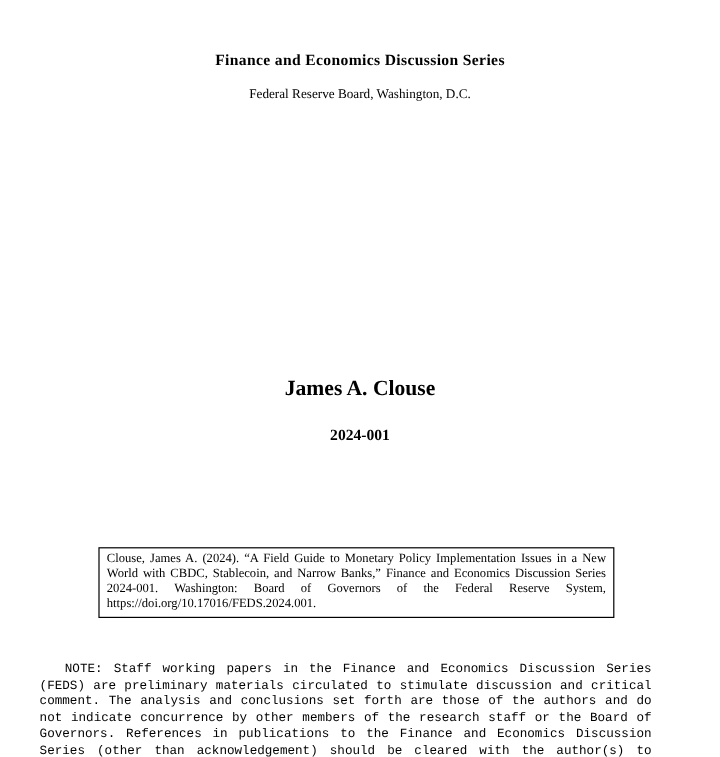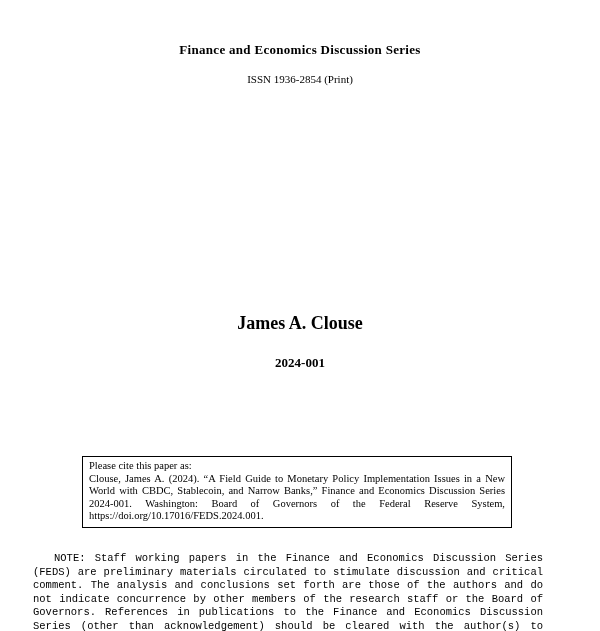--- a/index.html
+++ b/index.html
@@ -93,31 +93,30 @@
   }
 </style>
 </head>
 <body>
 
 <div class="page">
 
   <div class="masthead">
     <div class="series-title">Finance and Economics Discussion Series</div>
     <div class="masthead-sub">
-      <div>ISSN 1936-2854 (Print)</div>
+      <div>Federal Reserve Board, Washington, D.C.</div>
     </div>
   </div>
 
   <div class="paper-title">
   </div>
 
   <div class="author">James A. Clouse</div>
 
   <div class="paper-number">2024-001</div>
 
   <div class="citation-box">
-    <div class="citation-label">Please cite this paper as:</div>
     <div class="citation-text">Clouse, James A. (2024). “A Field Guide to Monetary Policy Implementation Issues in a New World with CBDC, Stablecoin, and Narrow Banks,” Finance and Economics Discussion Series 2024-001. Washington: Board of Governors of the Federal Reserve System, https://doi.org/10.17016/FEDS.2024.001.</div>
   </div>
 
   <div class="note">NOTE: Staff working papers in the Finance and Economics Discussion Series (FEDS) are preliminary materials circulated to stimulate discussion and critical comment. The analysis and conclusions set forth are those of the authors and do not indicate concurrence by other members of the research staff or the Board of Governors. References in publications to the Finance and Economics Discussion Series (other than acknowledgement) should be cleared with the author(s) to protect the tentative character of these papers.</div>
 
 </div>
 
 </body></html>

